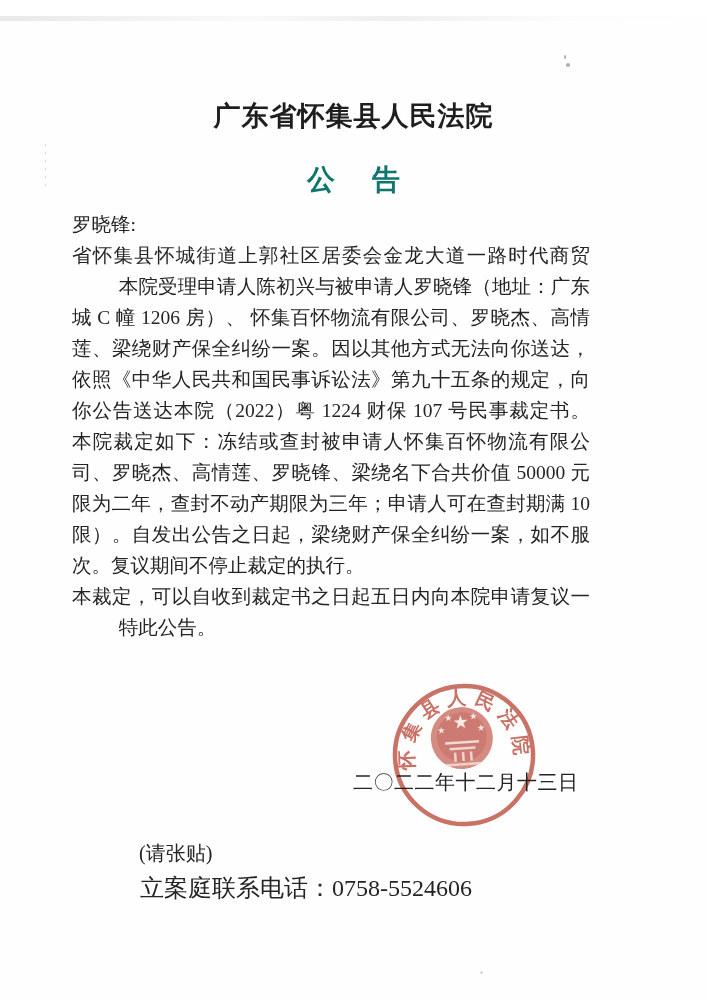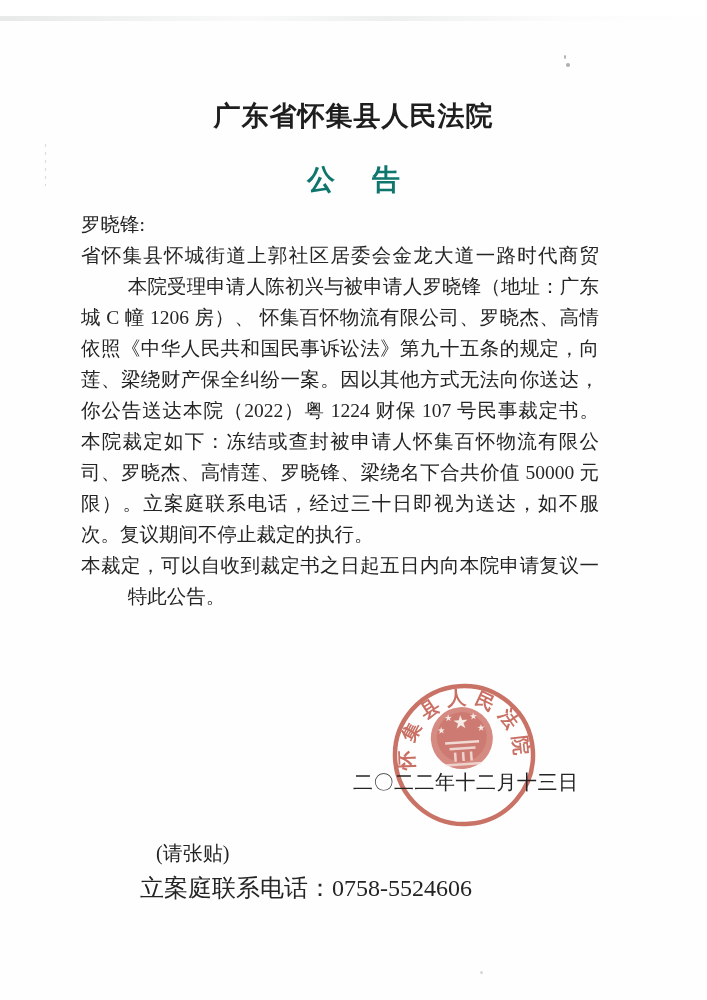--- a/index.html
+++ b/index.html
@@ -33,40 +33,40 @@
     position: absolute; top: 82px; left: 0; width: 100%;
     text-align: center; font-size: 27px; font-weight: bold;
     letter-spacing: 1px; color: #1e1e1e;
   }
   .notice-title {
     position: absolute; top: 145px; left: 0; width: 100%;
     text-align: center; font-size: 28px; font-weight: bold;
     word-spacing: 30px; color: #0f766e;
   }
   .body-block {
-    position: absolute; left: 81px; top: 193px; width: 518px;
+    position: absolute; left: 72px; top: 193px; width: 518px;
     font-size: 19.5px; line-height: 31px; color: #242424;
   }
   .body-line {
     height: 31px; overflow: hidden; white-space: nowrap;
     text-align: justify; text-align-last: justify;
   }
   .body-line.short { text-align-last: left; }
   .body-line.indent { text-indent: 2.4em; }
   .date-line {
     position: absolute; left: 353px; top: 753px;
     font-size: 20px; letter-spacing: 0.5px; color: #242424; z-index: 3;
   }
   .seal {
     position: absolute; left: 384px; top: 659px; width: 160px; height: 160px;
     z-index: 2; mix-blend-mode: multiply; opacity: .92;
     transform: rotate(-4deg);
   }
   .post-note {
-    position: absolute; left: 156px; top: 824px; font-size: 20px; color: #242424;
+    position: absolute; left: 139px; top: 824px; font-size: 20px; color: #242424;
   }
   .contact-line {
     position: absolute; left: 140px; top: 856px; font-size: 24px; color: #242424;
   }
 </style>
 </head>
 <body>
 
 <div class="page">
 
@@ -78,26 +78,27 @@
 
   <div class="court-name">广东省怀集县人民法院</div>
 
   <div class="notice-title">公 告</div>
 
   <div class="body-block">
     <div class="body-line short">罗晓锋:</div>
     <div class="body-line">省怀集县怀城街道上郭社区居委会金龙大道一路时代商贸</div>
     <div class="body-line indent">本院受理申请人陈初兴与被申请人罗晓锋（地址：广东</div>
     <div class="body-line">城 C 幢 1206 房）、 怀集百怀物流有限公司、罗晓杰、高情</div>
+    <div class="body-line">莲、梁绕财产保全纠纷一案。因以其他方式无法向你送达，</div>
     <div class="body-line">依照《中华人民共和国民事诉讼法》第九十五条的规定，向</div>
-    <div class="body-line">莲、梁绕财产保全纠纷一案。因以其他方式无法向你送达，</div>
     <div class="body-line">你公告送达本院（2022）粤 1224 财保 107 号民事裁定书。</div>
     <div class="body-line">本院裁定如下：冻结或查封被申请人怀集百怀物流有限公</div>
     <div class="body-line">司、罗晓杰、高情莲、罗晓锋、梁绕名下合共价值 50000 元</div>
-    <div class="body-line">限）。立案庭联系电话，经过三十日即视为送达，如不服</div>
+    <div class="body-line">限为二年，查封不动产期限为三年；申请人可在查封期满 10</div>
+    <div class="body-line">限）。自发出公告之日起，梁绕财产保全纠纷一案，如不服</div>
     <div class="body-line short">次。复议期间不停止裁定的执行。</div>
     <div class="body-line">本裁定，可以自收到裁定书之日起五日内向本院申请复议一</div>
     <div class="body-line short indent">特此公告。</div>
   </div>
 
   <svg class="seal" viewBox="0 0 160 160">
     <defs>
       <path id="arcPath" d="M 32.1 97.4 A 51 51 0 1 1 127.9 97.4" fill="none"></path>
     </defs>
     <circle cx="80" cy="80" r="69" fill="none" stroke="#c05547" stroke-width="4.5" opacity="0.9"></circle>

